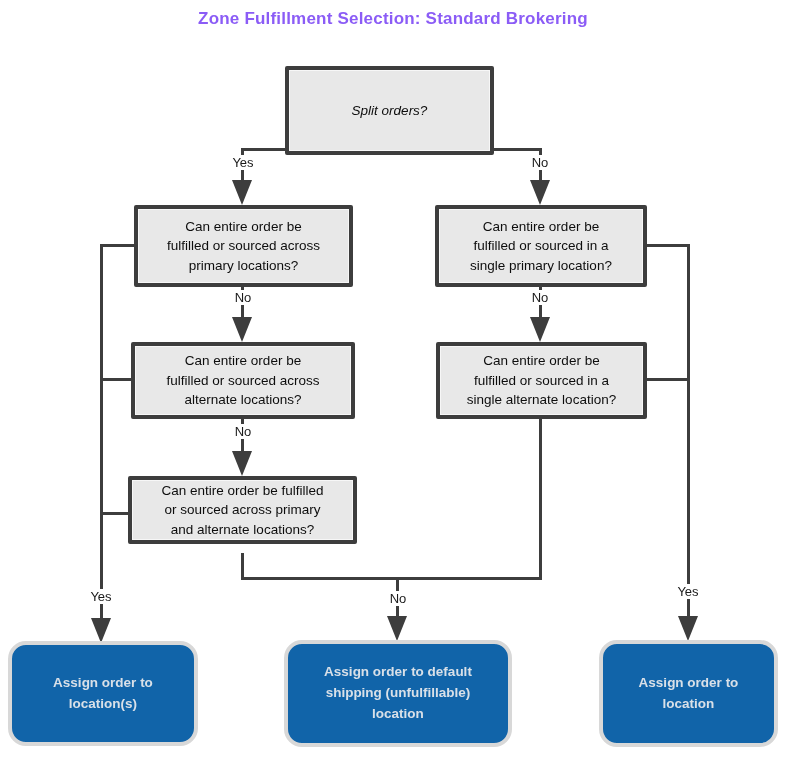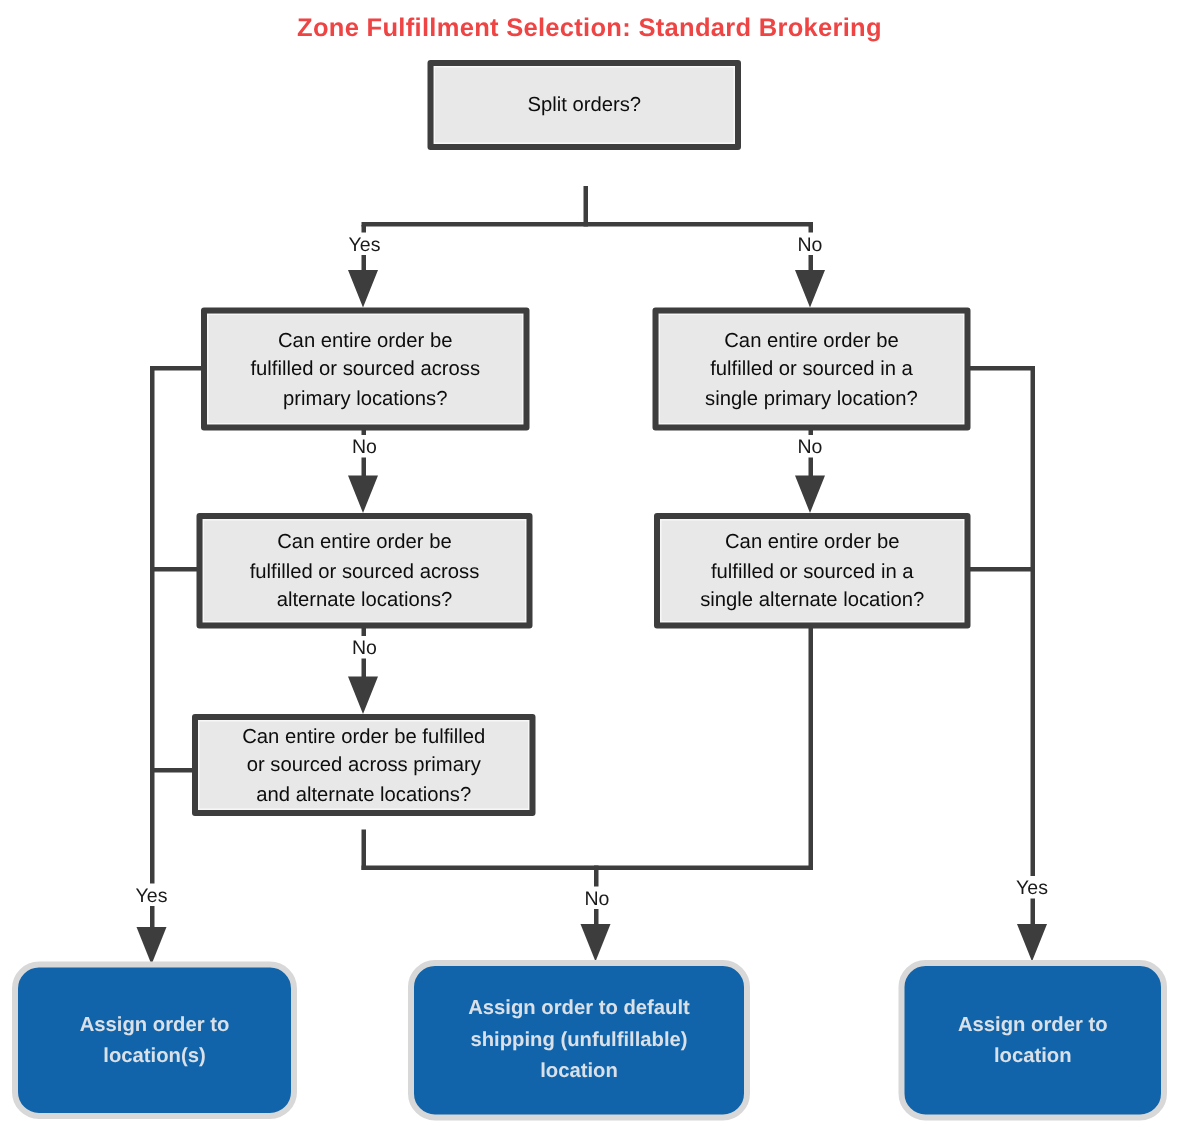--- a/index.html
+++ b/index.html
@@ -2,21 +2,21 @@
 <html><head>
 <meta charset="utf-8">
 <style>
   html,body { margin:0; padding:0; background:#ffffff; }
   .canvas {
     position:relative; width:786px; height:758px; background:#ffffff;
     font-family:"Liberation Sans", sans-serif; overflow:hidden;
   }
   .title {
     position:absolute; top:9px; left:0; width:100%; text-align:center;
-    font-weight:bold; font-size:17px; color:#ef4444; letter-spacing:.2px;
+    font-weight:bold; font-size:17px; color:#8b5cf6; letter-spacing:.2px;
   }
   .line { position:absolute; background:#3d3d3d; z-index:1; }
   .arrow {
     position:absolute; width:0; height:0; z-index:2;
     border-left:10px solid transparent; border-right:10px solid transparent;
     border-top:25px solid #3d3d3d;
   }
   .qbox {
     position:absolute; box-sizing:border-box; z-index:3;
     background:#e8e8e8; border:4px solid #3d3d3d; border-radius:2px;
@@ -75,38 +75,38 @@
 
   <div class="elabel" style="left:243px; top:155px;">Yes</div>
   <div class="elabel" style="left:540px; top:155px;">No</div>
   <div class="elabel" style="left:243px; top:290px;">No</div>
   <div class="elabel" style="left:540px; top:290px;">No</div>
   <div class="elabel" style="left:243px; top:424px;">No</div>
   <div class="elabel" style="left:101px; top:589px;">Yes</div>
   <div class="elabel" style="left:398px; top:591px;">No</div>
   <div class="elabel" style="left:688px; top:584px;">Yes</div>
 
-  <div class="qbox" style="left:285px; top:40px; width:209px; height:60px;">Split orders?</div>
+  <div class="qbox" style="left:285px; top:66px; width:209px; height:89px;font-style:italic;">Split orders?</div>
   <div class="qbox" style="left:134px; top:205px; width:219px; height:82px;">Can entire order be
 fulfilled or sourced across
 primary locations?</div>
   <div class="qbox" style="left:435px; top:205px; width:212px; height:82px;">Can entire order be
 fulfilled or sourced in a
 single primary location?</div>
   <div class="qbox" style="left:131px; top:342px; width:224px; height:77px;">Can entire order be
 fulfilled or sourced  across
 alternate locations?</div>
   <div class="qbox" style="left:436px; top:342px; width:211px; height:77px;">Can entire order be
 fulfilled or sourced in a
 single alternate location?</div>
   <div class="qbox" style="left:128px; top:476px; width:229px; height:68px;">Can entire order be fulfilled
 or sourced across primary
 and alternate locations?</div>
 
   <div class="tbox" style="left:8px; top:641px; width:190px; height:105px;">Assign order to
 location(s)</div>
-  <div class="tbox" style="left:272px; top:640px; width:228px; height:107px;">Assign order to default
+  <div class="tbox" style="left:284px; top:640px; width:228px; height:107px;">Assign order to default
 shipping (unfulfillable)
 location</div>
   <div class="tbox" style="left:599px; top:640px; width:179px; height:107px;">Assign order to
 location</div>
 
 </div>
 
 </body></html>

